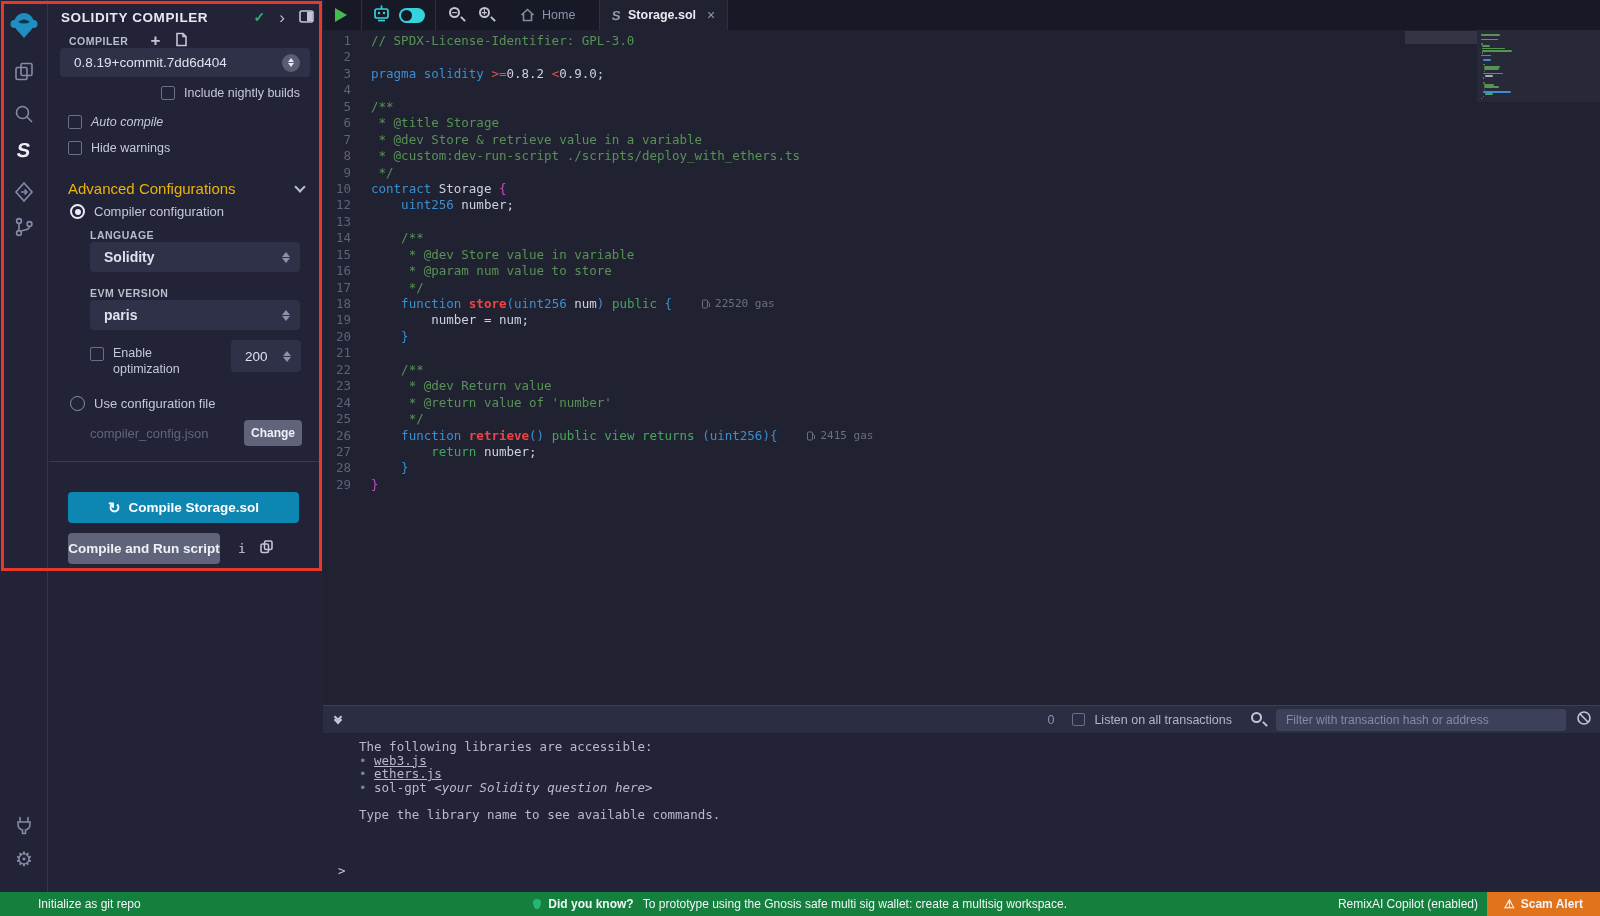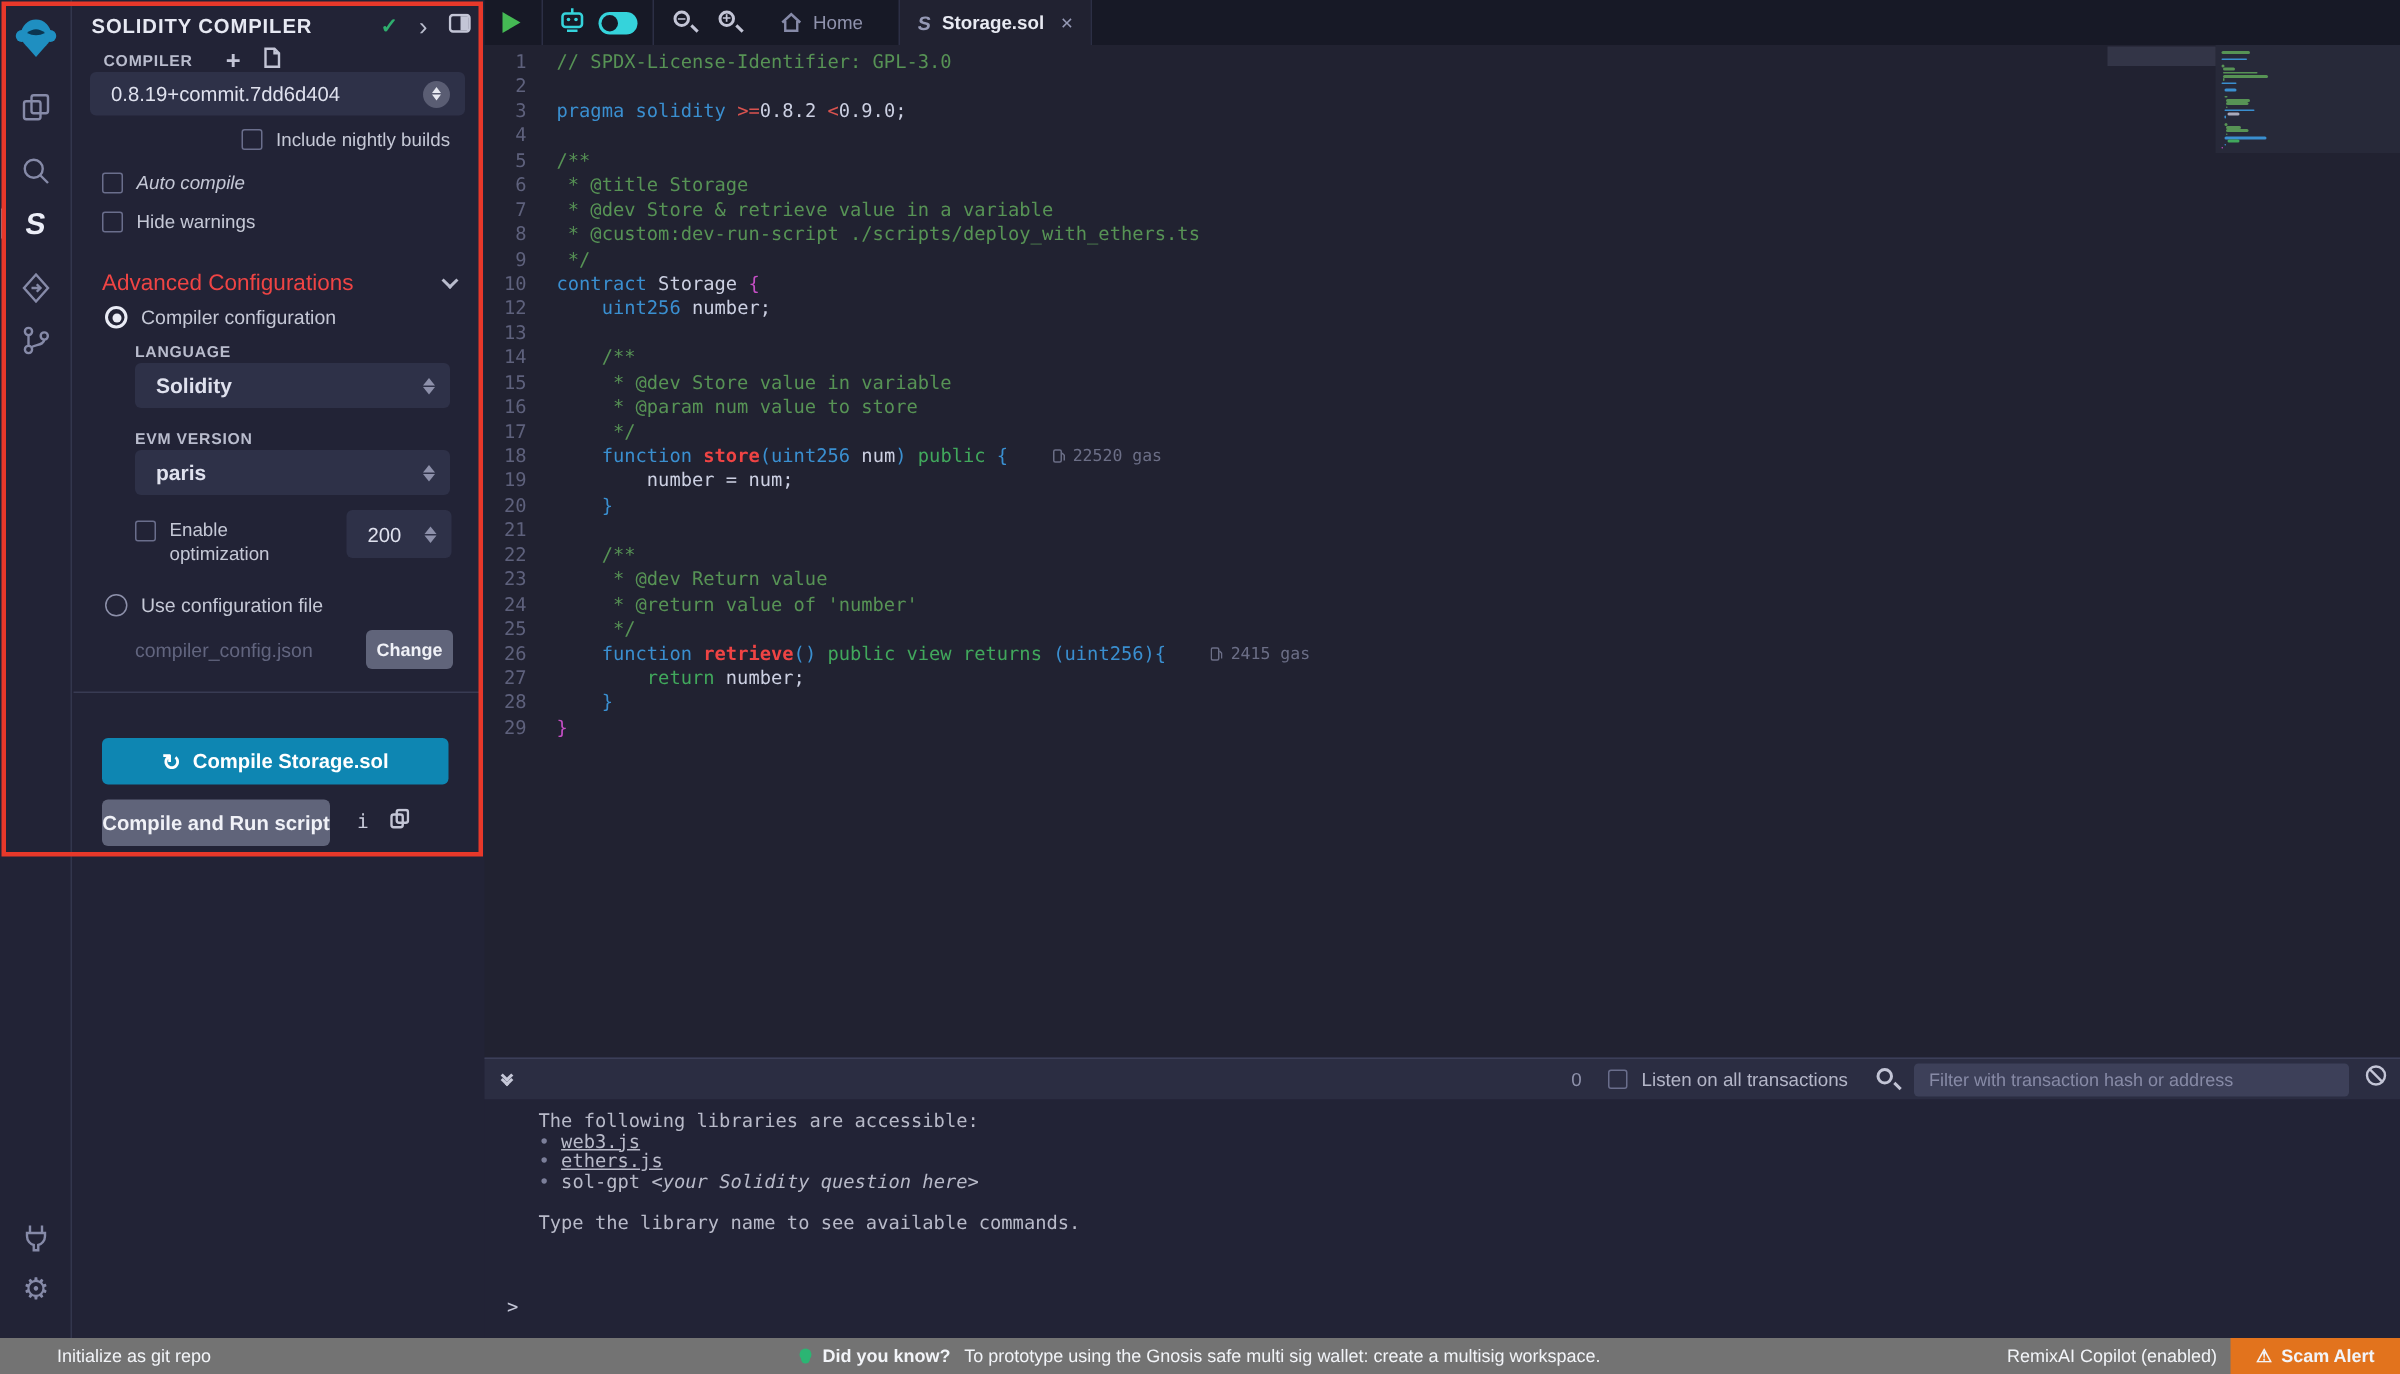--- a/index.html
+++ b/index.html
@@ -77,21 +77,21 @@
   #filter-input { width:290px; height:22px; background:#3d4059; border:none; border-radius:3px; color:#d5d7e6; font-size:12px; padding:0 10px; outline:none; }
   #filter-input::placeholder { color:#878aa6; }
   #terminal { position:absolute; left:323px; top:733px; right:0; height:159px; background:#222336; font-family:"DejaVu Sans Mono",monospace; font-size:12.5px; color:#b8bac9; }
   .t-line { line-height:13.6px; white-space:pre; }
   .t-bullet { color:#7c7f9a; }
   .t-link { text-decoration:underline; }
   .t-it { font-style:italic; }
   #prompt { position:absolute; left:15px; top:130px; color:#c3c5d6; }
 
   
-  #statusbar { position:absolute; left:0; bottom:0; width:1600px; height:24px; background:#737373; display:flex; align-items:center; color:#f2f4f8; font-size:12px; }
+  #statusbar { position:absolute; left:0; bottom:0; width:1600px; height:24px; background:#15803d; display:flex; align-items:center; color:#f2f4f8; font-size:12px; }
   #status-left { margin-left:38px; }
   #status-tip { position:absolute; left:0; right:0; text-align:center; }
   #status-tip b { margin:0 6px 0 4px; }
   #copilot { position:absolute; right:122px; }
   #scam { position:absolute; right:0; top:0; width:113px; height:24px; background:#e2731d; display:flex; align-items:center; justify-content:center; gap:6px; font-weight:bold; }
   .bulb { display:inline-block; width:8px; height:8px; border-radius:50%; background:#2bb573; box-shadow:0 3px 0 -1px #2bb573; vertical-align:1px; }
 
   svg .st { stroke:#868aa8; stroke-width:1.6; fill:none; }
   svg .stw { stroke:#c3c5d6; stroke-width:1.6; fill:none; }
 </style>
@@ -189,21 +189,21 @@
     <div class="row" style="left:19px; top:115px;font-style:italic;">
       <span class="cb"></span>
       <span class="cb-label">Auto compile</span>
     </div>
     <div class="row" style="left:19px; top:141px;">
       <span class="cb"></span>
       <span class="cb-label">Hide warnings</span>
     </div>
 
     <div class="row" style="left:19px; top:180px; right:18px;">
-      <span style="color:#ef4444; font-size:15px; flex:1;">Advanced Configurations</span>
+      <span style="color:#eab308; font-size:15px; flex:1;">Advanced Configurations</span>
       <span class="chev" style="transform:rotate(45deg); margin-top:-4px;"></span>
     </div>
 
     <div class="row" style="left:21px; top:204px;">
       <span class="radio sel"></span>
       <span class="cb-label" style="font-size:13px;">Compiler configuration</span>
     </div>
 
     <div class="row" style="left:41px; top:229px;">
       <span class="caps-label">LANGUAGE</span>

